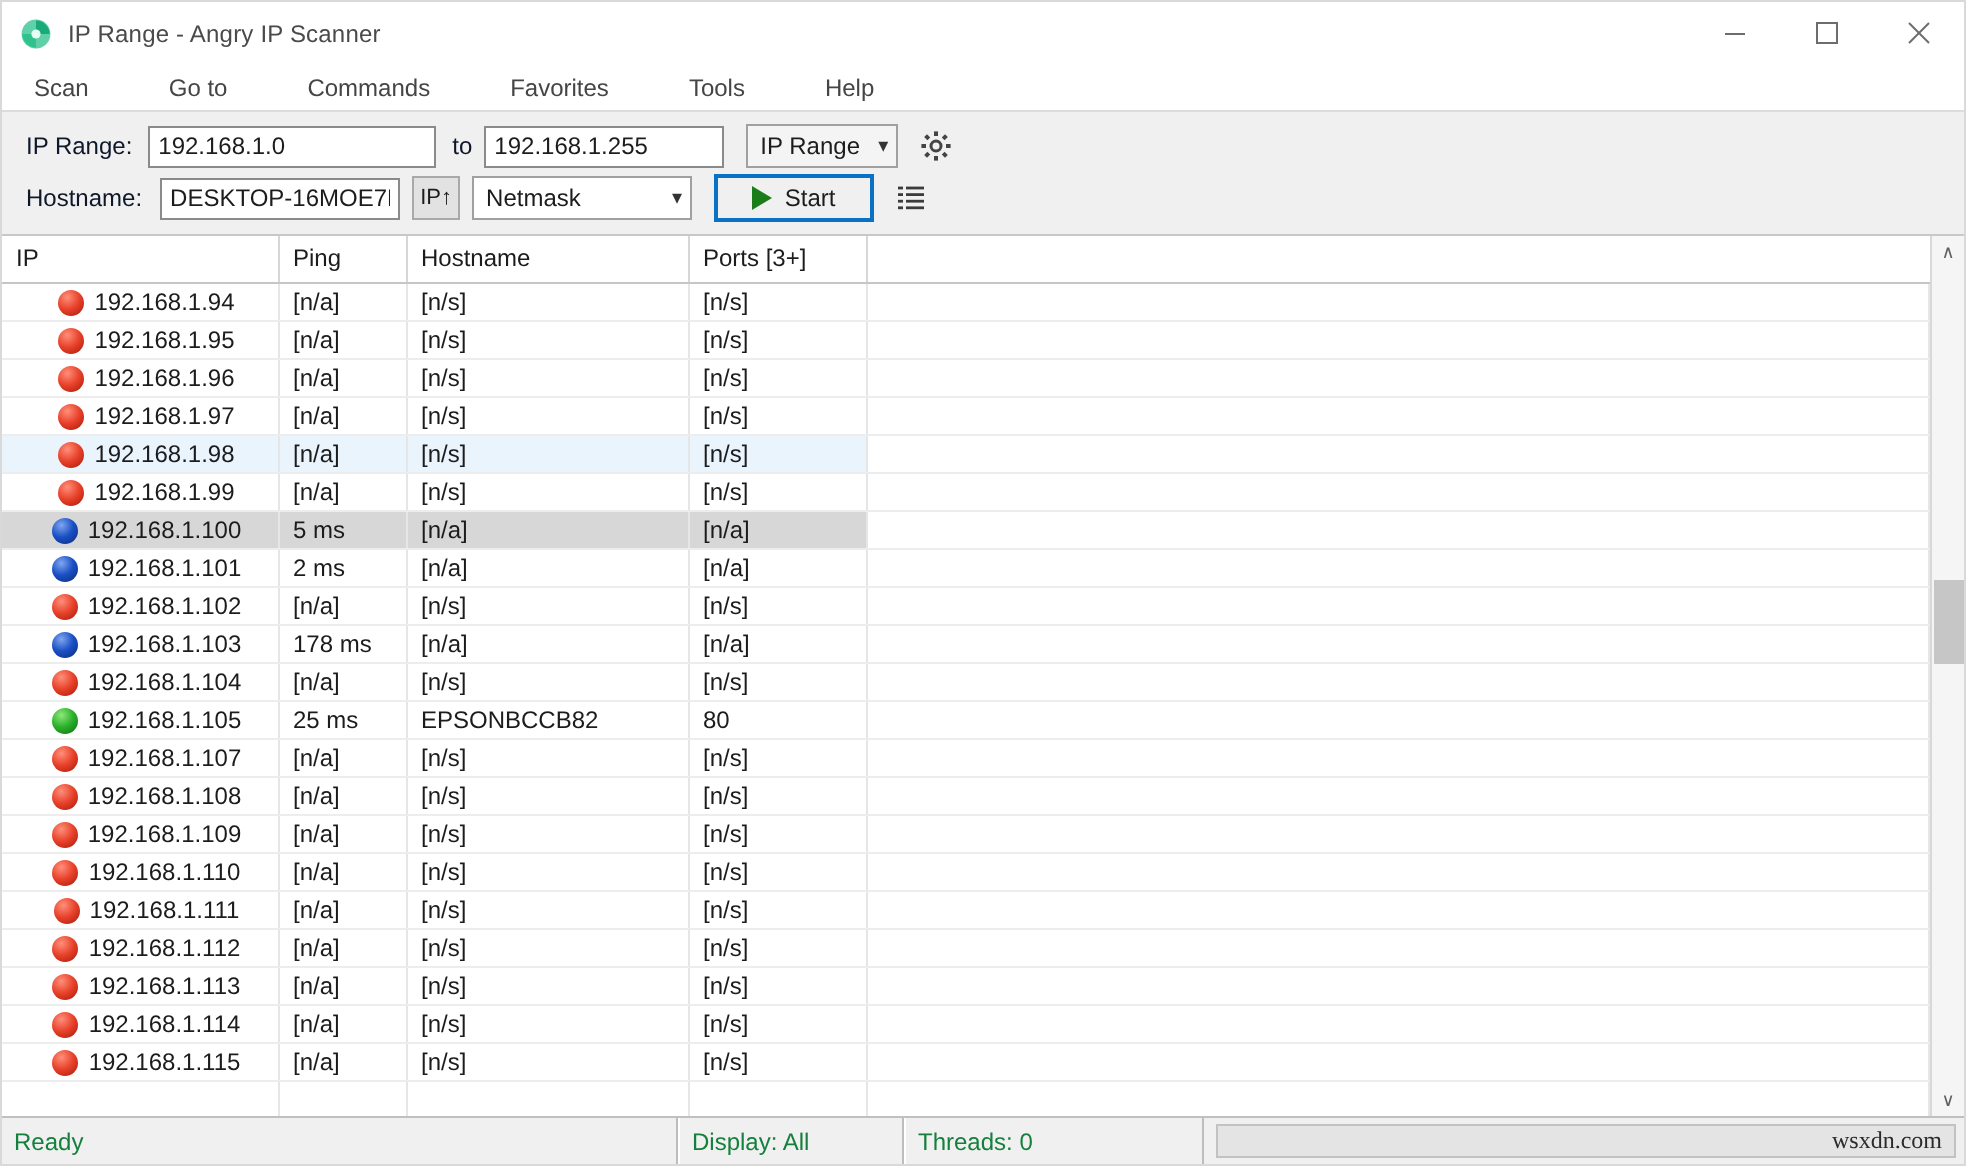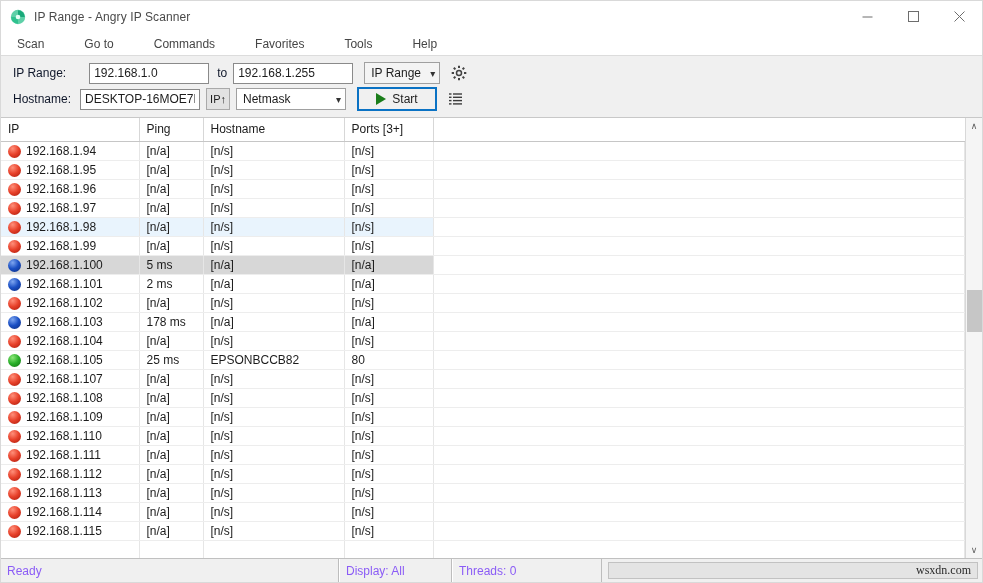--- a/index.html
+++ b/index.html
@@ -94,21 +94,21 @@
     height: 21px;
     background: #ffffff;
     border: 1px solid #8a8a8a;
     font-size: 12px;
     font-family: "Liberation Sans", sans-serif;
     color: #1c1c1c;
     padding: 0 4px;
     line-height: 19px;
     outline: none;
   }
-  #ip-from { width: 120px; margin-left: 23px; }
+  #ip-from { width: 144px; margin-left: 8px; }
   #ip-to   { width: 120px; margin-left: 6px; }
   #hostname-input { width: 120px; margin-left: 9px; }
   .to-label { margin-left: 8px; font-size: 12px; }
 
   .tb-select {
     height: 22px;
     background: #f4f4f4;
     border: 1px solid #a0a0a0;
     font-size: 12px;
     color: #1c1c1c;
@@ -194,21 +194,21 @@
     vertical-align: middle;
     white-space: nowrap;
     overflow: hidden;
   }
   tbody tr.hover td { background: #e9f4fd; }
   tbody tr.selected td { background: #d7d7d7; }
   tbody tr.hover td.spacer,
   tbody tr.selected td.spacer { background: #ffffff; }
   td.spacer { border-right: none; }
   td.ipcell { padding-left: 4px; }
-  .ipwrap { display: flex; align-items: center; gap: 5px; }
+  .ipwrap { display: flex; align-items: center; gap: 5px; justify-content: center; }
   .dot {
     width: 13px; height: 13px;
     border-radius: 50%;
     flex: 0 0 auto;
     display: inline-block;
   }
   .dot.red   { background: radial-gradient(circle at 36% 28%, #ff8f7a 0%, #e8422b 48%, #a81708 100%); }
   .dot.blue  { background: radial-gradient(circle at 36% 28%, #7ea6f0 0%, #1a4fc4 48%, #0b2a7a 100%); }
   .dot.green { background: radial-gradient(circle at 36% 28%, #8de87a 0%, #2bb02b 48%, #0e6e0e 100%); }
 
@@ -246,21 +246,21 @@
     align-items: stretch;
     font-size: 12px;
     position: relative;
   }
   .sb-cell {
     display: flex;
     align-items: center;
     padding-left: 6px;
     border-right: 1px solid #bdbdbd;
     border-left: 1px solid #ffffff;
-    color: #8b5cf6;
+    color: #15803d;
   }
   #status-ready   { width: 338px; border-left:none; }
   #status-display { width: 113px; }
   #status-threads { width: 150px; }
   .sb-progress {
     flex: 1 1 auto;
     margin: 3px 4px 3px 6px;
     background: #e4e4e4;
     border: 1px solid #c2c2c2;
     display: flex;

